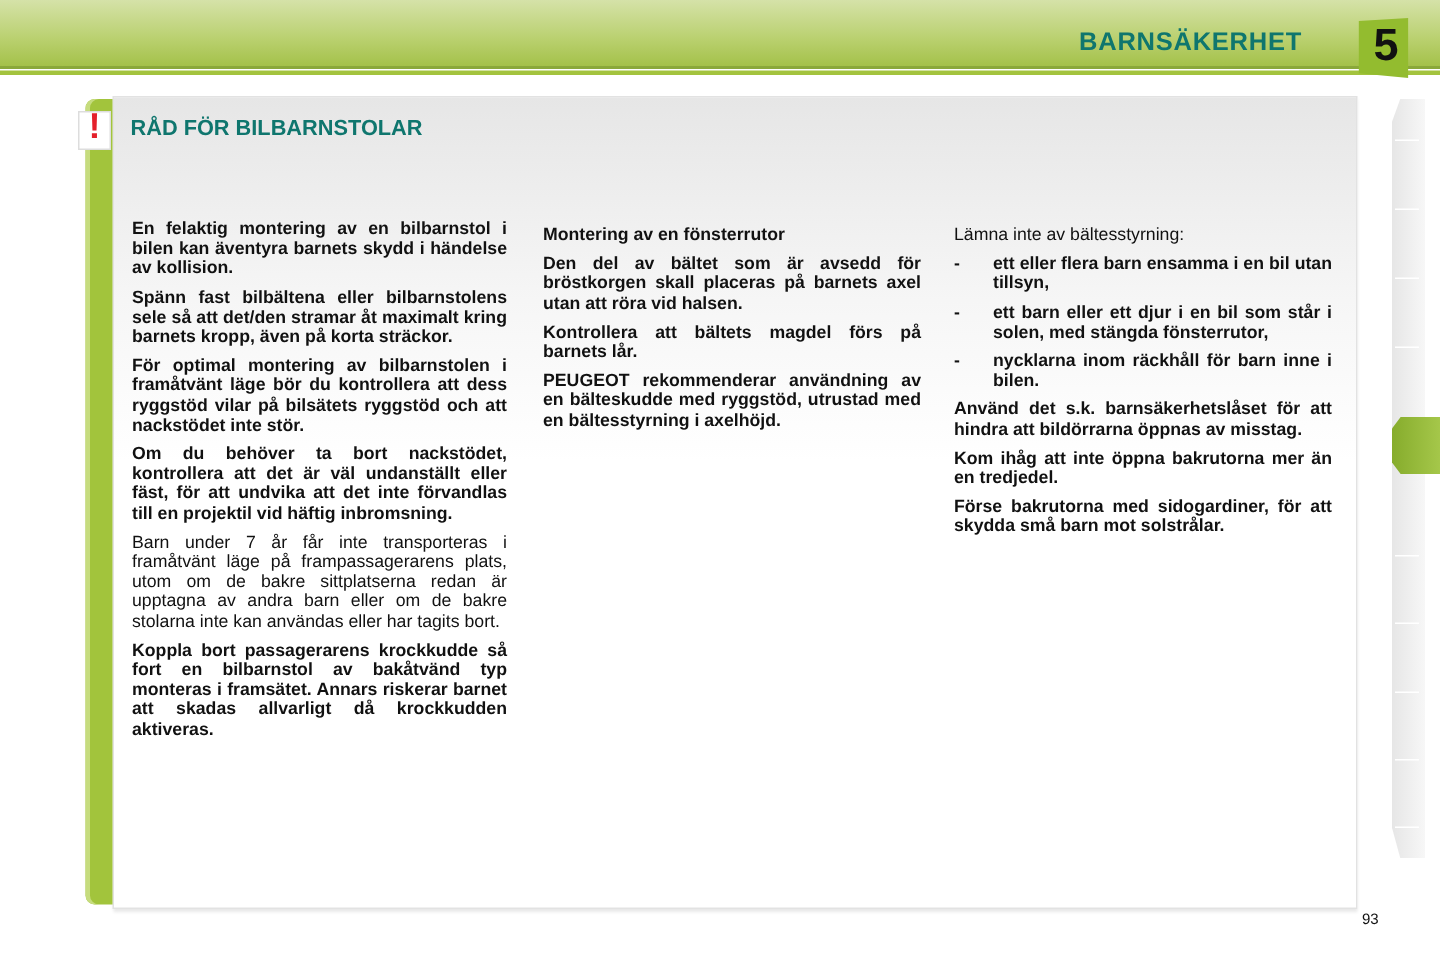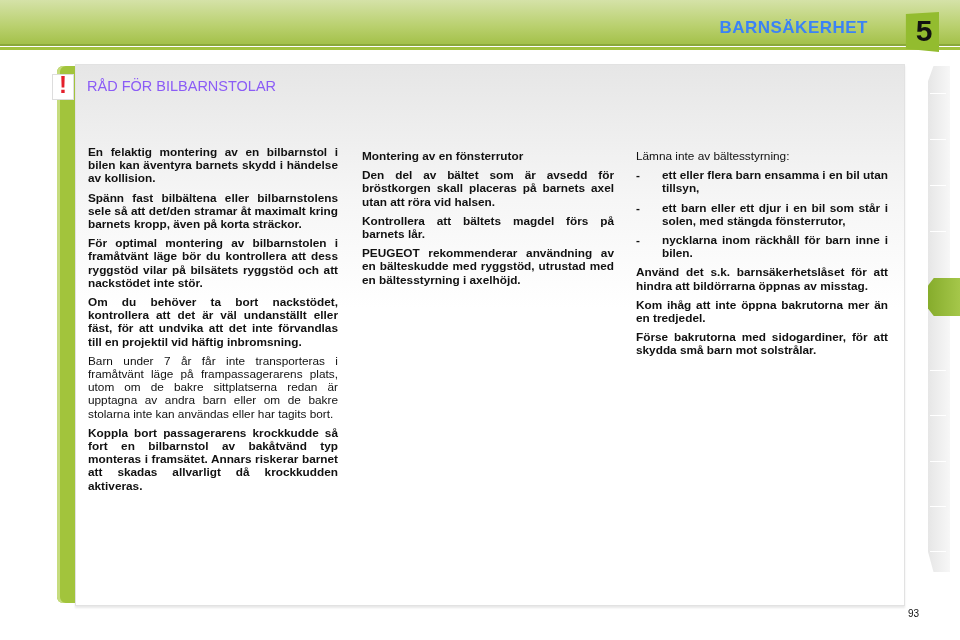--- a/index.html
+++ b/index.html
@@ -1,27 +1,27 @@
 <!DOCTYPE html>
 <html><head>
 <meta charset="utf-8">
 <style>
   html, body { margin:0; padding:0; }
   body { width:960px; height:640px; position:relative; overflow:hidden; background:#ffffff; font-family:"Liberation Sans", sans-serif; color:#111; }
   .header-band { position:absolute; left:0; top:0; width:960px; height:44px; background:linear-gradient(#d5e2a8 0%, #b9d06e 60%, #a4c14a 100%); }
   .header-line { position:absolute; left:0; top:44px; width:960px; height:2px; background:#8aa83a; }
   .header-line2 { position:absolute; left:0; top:47px; width:960px; height:3px; background:#a3c33e; }
-  .header-title { position:absolute; right:92px; top:18px; font-weight:bold; font-size:17px; letter-spacing:0.5px; color:#3b82f6;text-align:right; }
+  .header-title { position:absolute; right:92px; top:18px; font-weight:bold; font-size:17px; letter-spacing:0.5px; color:#0f766e;text-align:right; }
   .chapter-badge { position:absolute; left:903px; top:12px; width:36px; height:40px; background:#93bc2f; clip-path:polygon(8% 5%,100% 0,100% 100%,8% 92%); }
   .chapter-num { position:absolute; left:909px; top:12px; width:30px; height:38px; font-weight:bold; font-size:30px; color:#111; text-align:center; line-height:38px; }
   .green-bar { position:absolute; left:57px; top:66px; width:18px; height:537px; background:#a2c43c; border-radius:6px 0 0 6px; box-shadow:inset 3px 0 0 #c6dc7e; }
   .warn-box { position:absolute; left:52px; top:74px; width:20px; height:24px; background:#fff; border:1px solid #ddd; }
   .warn-mark { position:absolute; left:52px; top:72px; width:22px; height:26px; font-weight:bold; font-size:24px; color:#e4202b; text-align:center; line-height:26px; }
   .panel { position:absolute; left:75px; top:64px; width:828px; height:540px; background:linear-gradient(#e6e6e6 0%, #f6f6f6 25%, #ffffff 45%); border:1px solid #e2e2e2; box-shadow:0 2px 2px #e8e8e8; }
-  .section-title { position:absolute; left:87px; top:78px; font-weight:normal; font-size:14.5px; color:#8b5cf6; }
+  .section-title { position:absolute; left:87px; top:78px; font-weight:bold; font-size:14.5px; color:#0f766e; }
   .col { position:absolute; font-size:11.8px; line-height:13.2px; text-align:justify;margin-top:33px; }
   .col p { margin:0 0 6px 0; }
   .col1 { left:88px; top:113px; width:250px; }
   .col2 { left:362px; top:117px; width:252px; }
   .col3 { left:636px; top:117px; width:252px; }
   .b { font-weight:bold; }
   .list-item { display:flex; margin:0 0 6px 0; }
   .dash { width:26px; flex:none; font-weight:bold; }
   .list-text { flex:1; }
   .tabs { position:absolute; left:928px; top:66px; width:22px; height:506px; background:linear-gradient(90deg,#e6e6e6,#f7f7f7); clip-path:polygon(25% 0,100% 0,100% 100%,25% 100%,0 96%,0 3%); }

